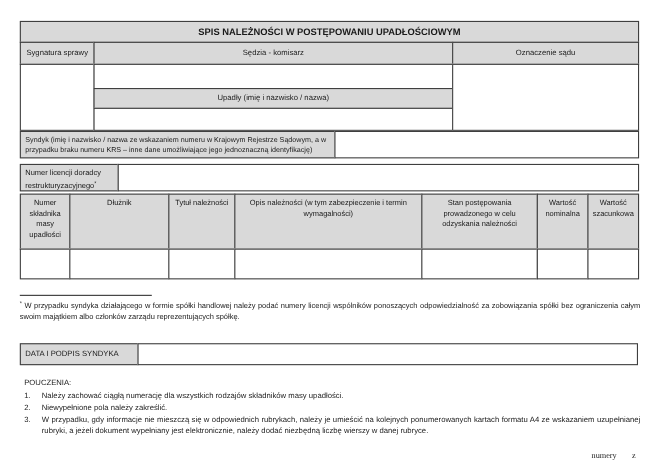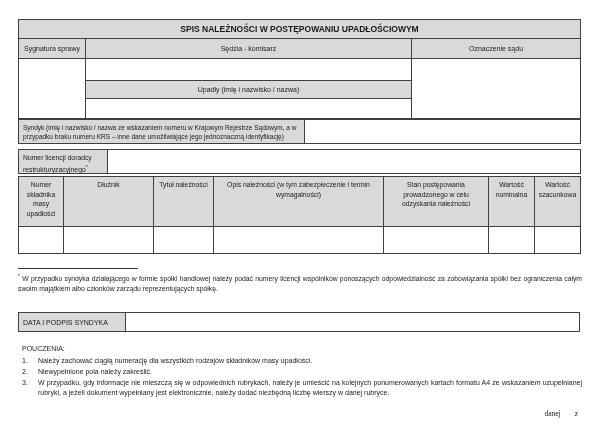--- a/index.html
+++ b/index.html
@@ -83,16 +83,16 @@
       <span class="p-num">2.</span>
       <span class="p-txt">Niewypełnione pola należy zakreślić.</span>
     </div>
     <div class="p-item">
       <span class="p-num">3.</span>
       <span class="p-txt">W przypadku, gdy informacje nie mieszczą się w odpowiednich rubrykach, należy je umieścić na kolejnych ponumerowanych kartach formatu A4 ze wskazaniem uzupełnianej rubryki, a jeżeli dokument wypełniany jest elektronicznie, należy dodać niezbędną liczbę wierszy w danej rubryce.</span>
     </div>
   </div>
 
   <div class="footer">
-    <span>danej</span><span class="gap"></span><span>z</span>
+    <span>numery</span><span class="gap"></span><span>z</span>
   </div>
 
 </div>
 
 </body></html>

